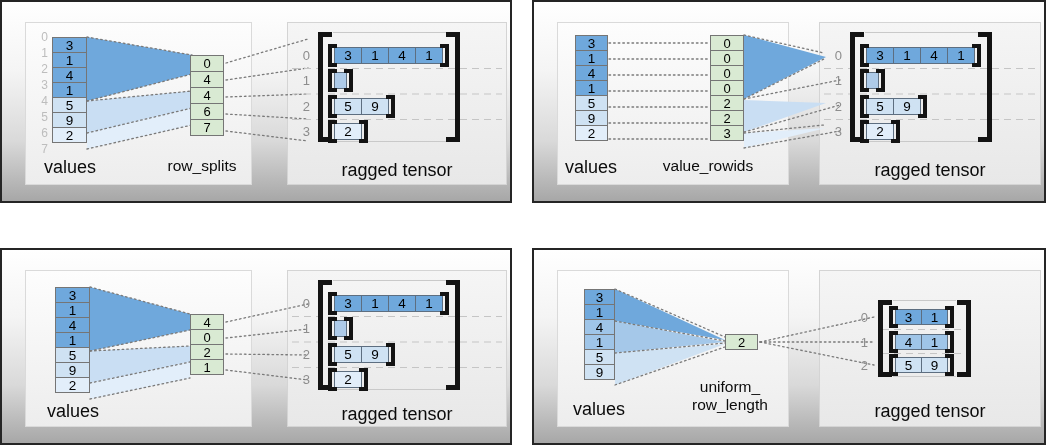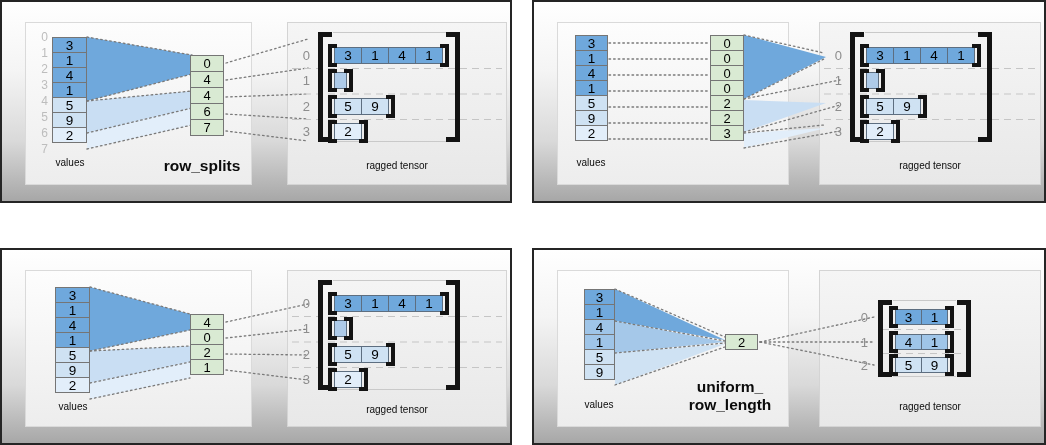--- a/index.html
+++ b/index.html
@@ -38,22 +38,22 @@
   .p4 .vcell:nth-child(-n+2) { background:#6fa8dc; }
   .p4 .vcell:nth-child(n+3) { background:#9fc5e8; }
   .p4 .vcell:nth-child(n+5) { background:#cfe2f3; }
   .p2 .vcell { width:33px; }
   .p2 .gcell, .p3 .gcell { height:16px; line-height:15px; }
   .p4 .gcell { width:33px; height:16px; line-height:15px; }
 
   .idxcol { width:18px; text-align:right; color:#bdbdbd; font-size:12px; }
   .idx { height:16px; line-height:16px; }
 
-  .lbl { position:absolute; text-align:center; font-size:10px; color:#0b0b0b; white-space:nowrap; }
-  .lbl.bold { font-weight:bold; font-size:15.5px; }
+  .lbl { position:absolute; text-align:center; font-size:18px; color:#0b0b0b; white-space:nowrap; }
+  .lbl.bold { font-weight:normal; font-size:15.5px; }
 
   .rlabel { position:absolute; width:16px; height:17px; line-height:17px; text-align:right;
             color:#8d8d8d; font-size:13px; }
 
   .bigbrk { position:absolute; width:14px; height:110px; border:5px solid #131313; }
   .bigbrk.l { border-right:none; }
   .bigbrk.r { border-left:none; }
   .p4 .bigbrk { height:77px; }
 
   .rrow { position:absolute; display:flex; }
@@ -234,20 +234,21 @@
     <div class="gcell">0</div>
         <div class="gcell">0</div>
         <div class="gcell">0</div>
         <div class="gcell">0</div>
         <div class="gcell">2</div>
         <div class="gcell">2</div>
         <div class="gcell">3</div>
       </div>
 
     <div class="lbl" style="left:12px;top:155px;width:90px;">values</div>
+    <div class="lbl bold" style="left:104px;top:155px;width:140px;">value_rowids</div>
 
     <div class="bigbrk l" style="left:316px;top:30px;"></div>
     <div class="bigbrk r" style="left:444px;top:30px;"></div>
 
     <div class="rlabel" style="left:292px;top:45px;">0</div>
     <div class="rlabel" style="left:292px;top:70px;">1</div>
     <div class="rlabel" style="left:292px;top:96px;">2</div>
     <div class="rlabel" style="left:292px;top:121px;">3</div>
 
     <div class="rrow row-dark" style="left:332px;top:45px;">

